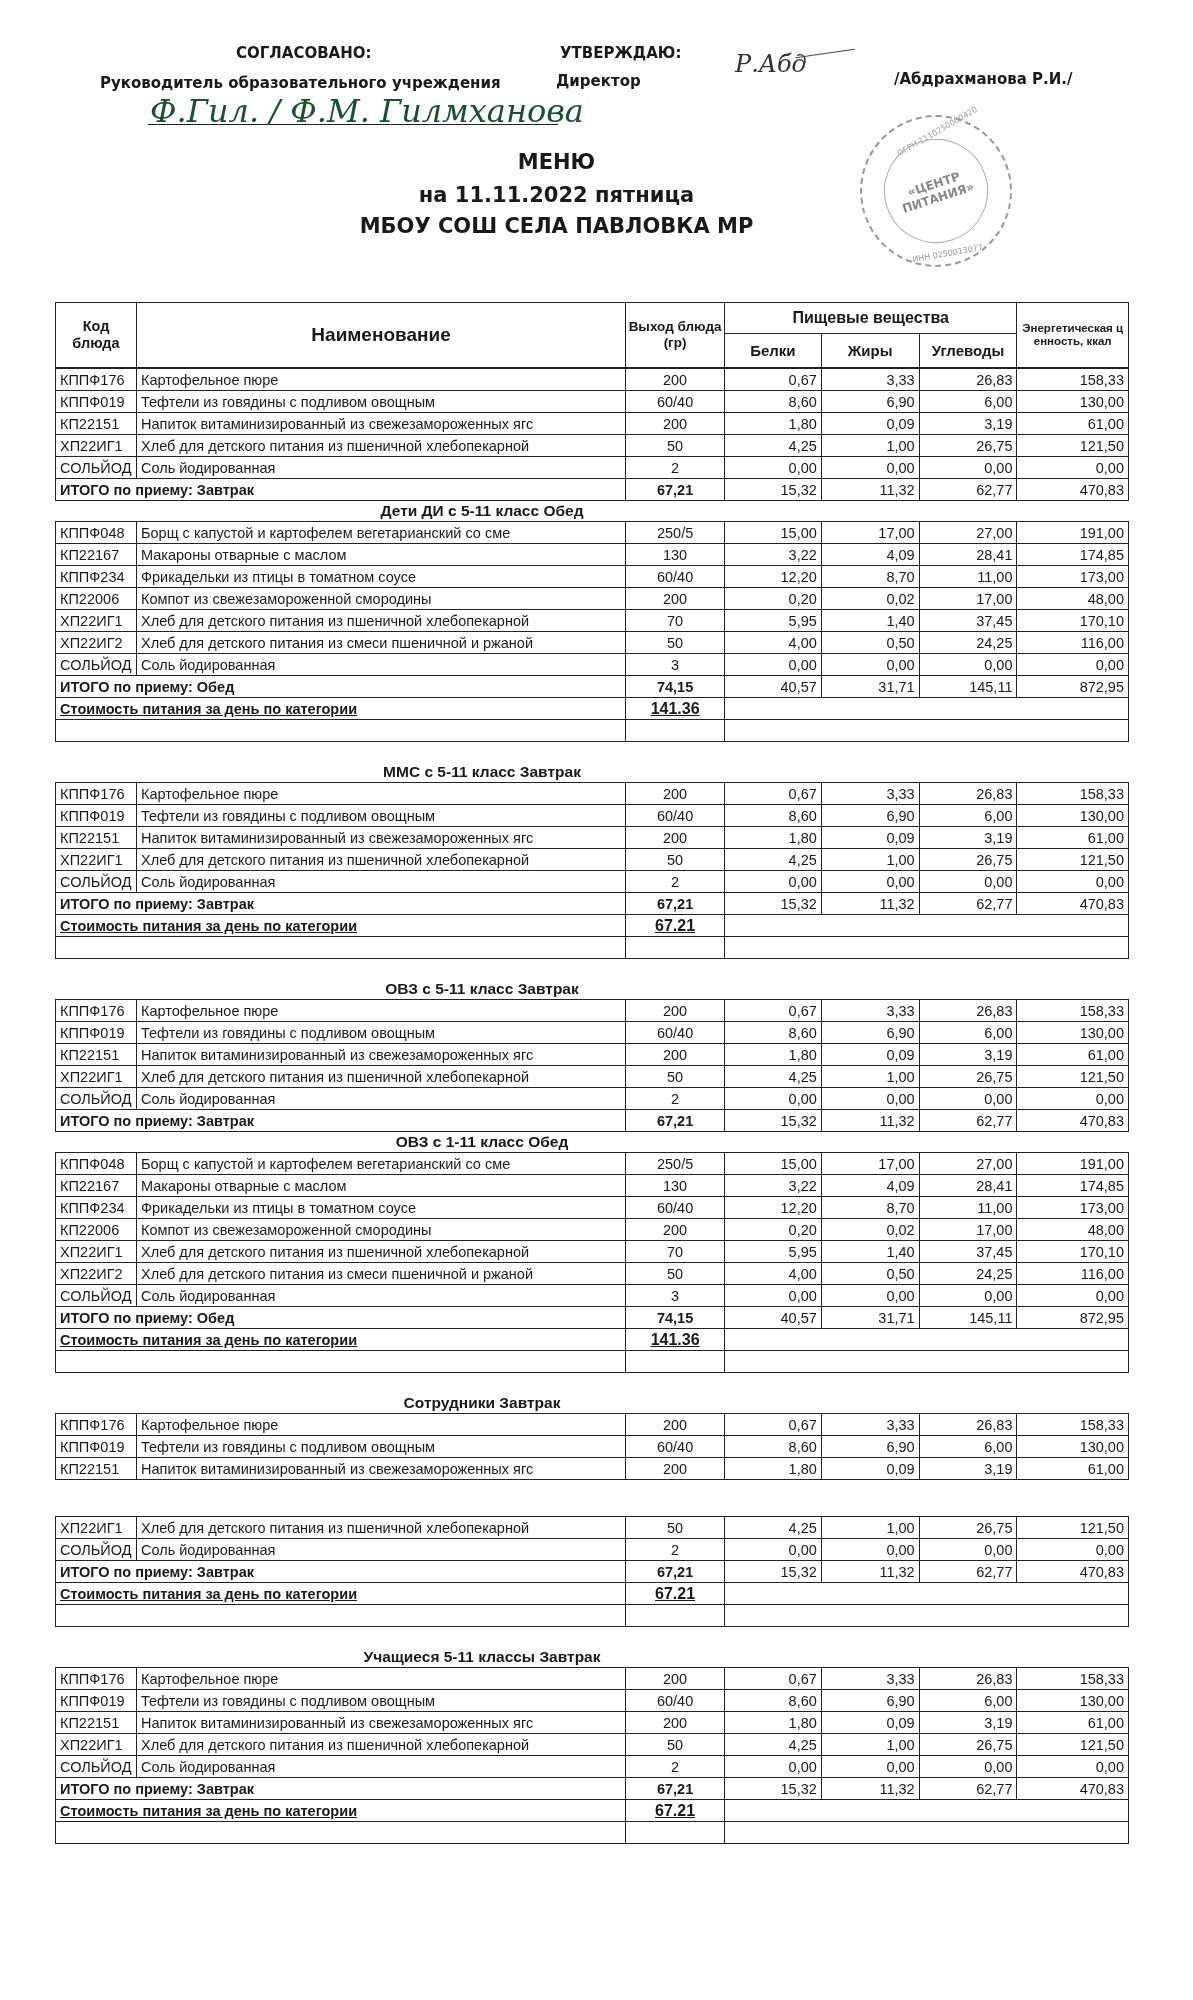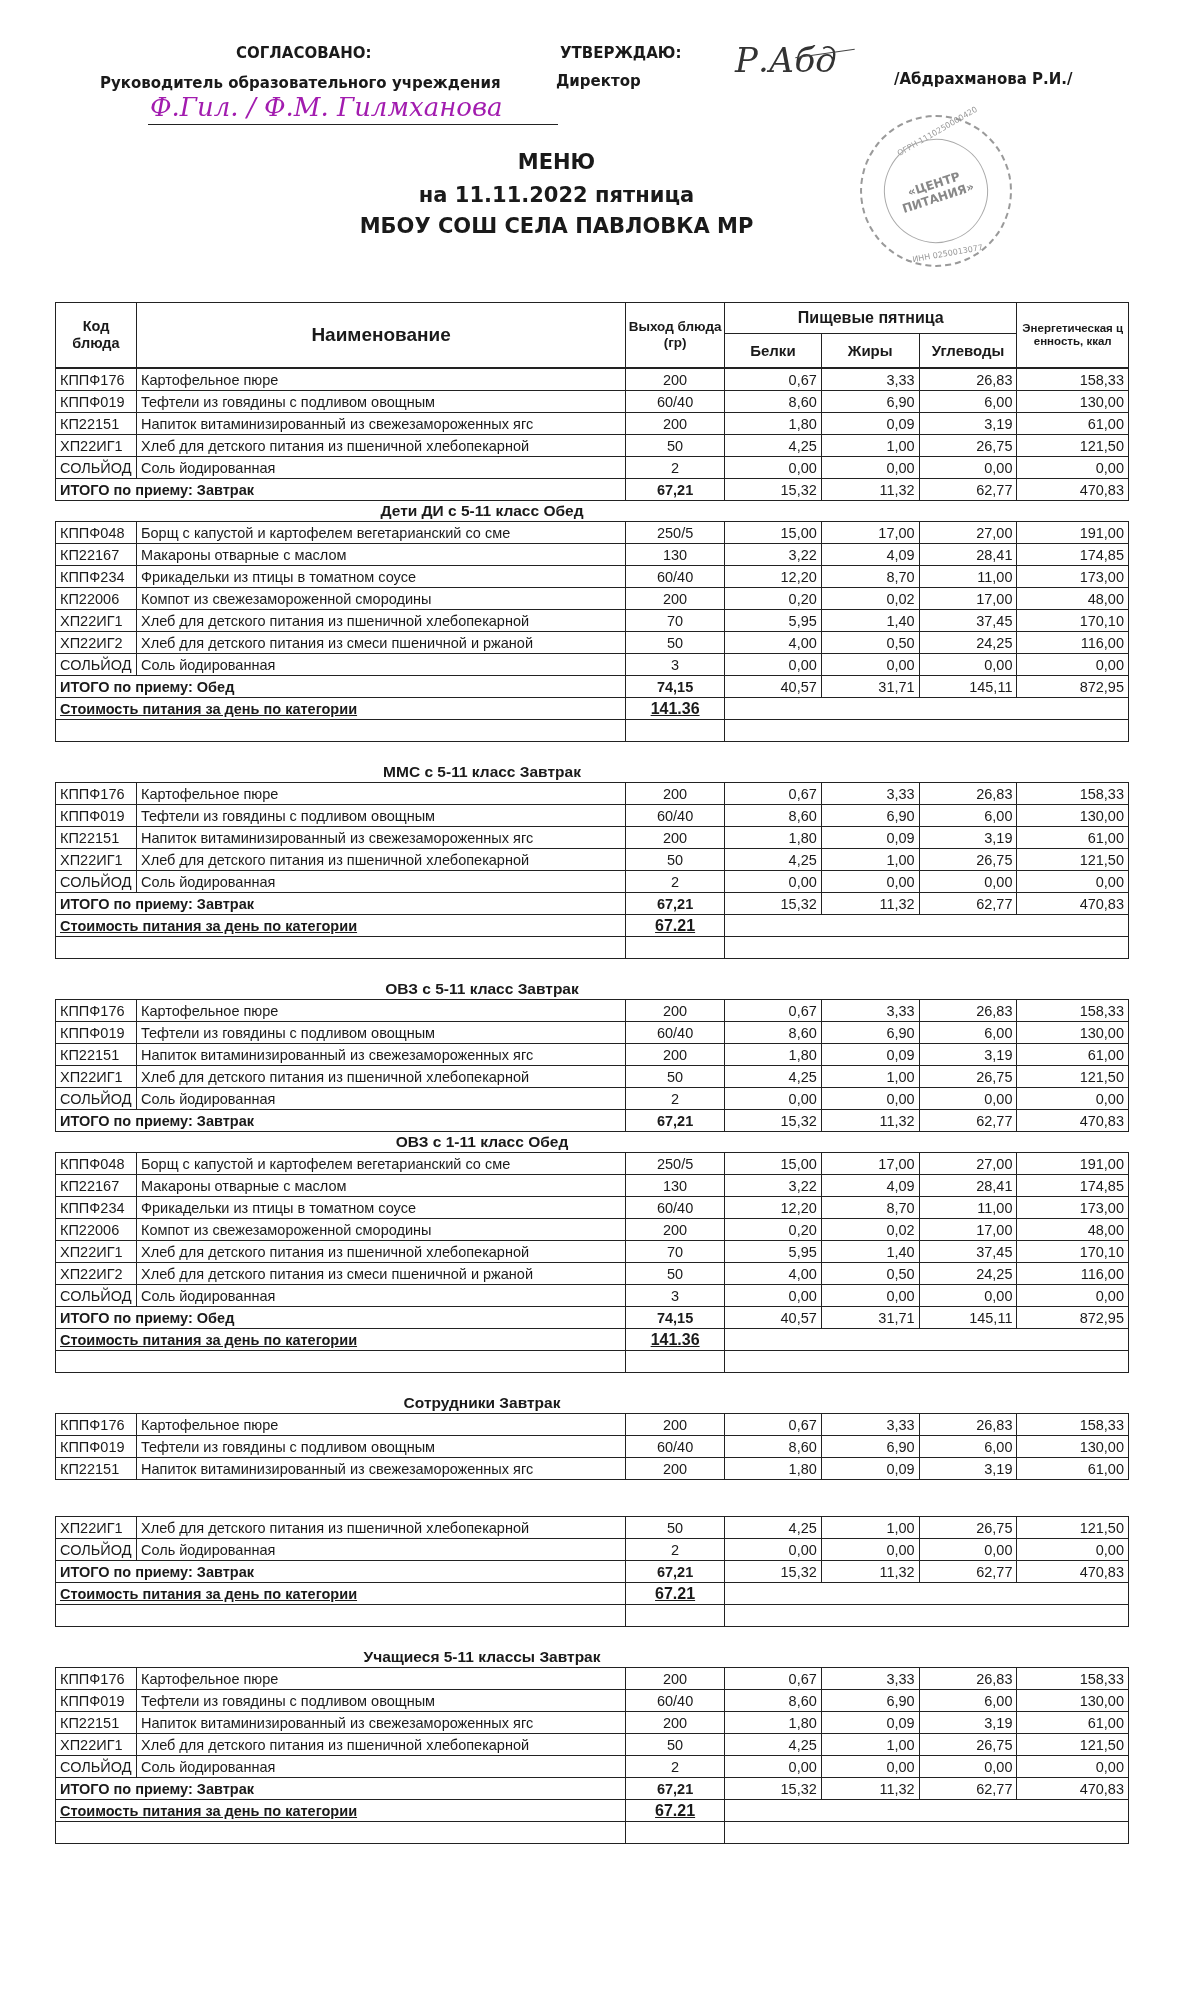--- a/index.html
+++ b/index.html
@@ -1,20 +1,20 @@
 <!DOCTYPE html>
 <html><head>
 <meta charset="utf-8">
 <style>
   html, body { margin: 0; padding: 0; background: #ffffff; }
   body { width: 1193px; height: 2000px; position: relative; overflow: hidden;
          font-family: "DejaVu Sans", sans-serif; color: #1a1a1a; }
   .abs { position: absolute; }
   .hdr-text { font-size: 15px; font-weight: bold; }
-  .sig { font-family: "DejaVu Serif", serif; font-style: italic; color: #a21caf; font-size: 26px; }
+  .sig { font-family: "DejaVu Serif", serif; font-style: italic; color: #14532d; font-size: 32px; }
   .title { font-size: 21px; font-weight: bold; text-align: center; width: 100%; left: 0; }
   #doc { position: absolute; left: 55px; top: 302px; width: 854px; }
   table.t { border-collapse: collapse; width: 1074px; table-layout: fixed; font-family: "Liberation Sans", sans-serif; }
   table.t td, table.t th { border: 1.3px solid #222; padding: 0 4px; height: 21px; font-size: 14.5px; white-space: nowrap; overflow: hidden; }
   table.t th { font-weight: bold; text-align: center; line-height: 1.15; padding: 2px 2px; }
   .c-code { width: 77px; }
   .c-name { width: 465px; }
   .c-out { width: 94px; }
   .c-b { width: 92px; }
   .c-j { width: 93px; }
@@ -39,21 +39,21 @@
 </head>
 <body>
 
 <div class="abs hdr-text" style="left:236px; top:44px;">СОГЛАСОВАНО:</div>
 <div class="abs hdr-text" style="left:100px; top:74px;">Руководитель образовательного учреждения</div>
 <div class="abs" style="left:148px; top:124px; width:410px; border-bottom:1.5px solid #222;"></div>
 <div class="abs sig" style="left:150px; top:92px;">Ф.Гил. / Ф.М. Гилмханова</div>
 
 <div class="abs hdr-text" style="left:560px; top:44px;">УТВЕРЖДАЮ:</div>
 <div class="abs hdr-text" style="left:556px; top:72px;">Директор</div>
-<div class="abs sig" style="left:735px; top:40px; color:#333; font-size:34px;">Р.Абд</div>
+<div class="abs sig" style="left:735px; top:50px; color:#333; font-size:24px;">Р.Абд</div>
 <div class="abs" style="left:795px; top:53px; width:60px; border-top:1.2px solid #444; transform:rotate(-8deg);"></div>
 <div class="abs hdr-text" style="left:894px; top:70px;">/Абдрахманова Р.И./</div>
 
 <div class="stamp">
   <div class="stamp-ring" style="left:30px; top:10px; transform:rotate(-30deg);">ОГРН 1110250000420</div>
   <div class="stamp-inner">«ЦЕНТР ПИТАНИЯ»</div>
   <div class="stamp-ring" style="left:50px; top:132px; transform:rotate(-10deg);">ИНН 0250013077</div>
 </div>
 
 <div class="abs title" style="top:150px; left:-40px;">МЕНЮ</div>
@@ -69,21 +69,21 @@
         <col class="c-b">
         <col class="c-j">
         <col class="c-u">
         <col class="c-e">
       </colgroup>
     <tbody>
         <tr>
       <th rowspan="2" style="height:60px; white-space:normal; font-size:14.5px;">Код блюда</th>
       <th rowspan="2" style="font-size:19px;">Наименование</th>
       <th rowspan="2" style="white-space:normal; font-size:13.5px;">Выход блюда (гр)</th>
-      <th colspan="3" style="font-size:16px; height:26px;">Пищевые пятница</th>
+      <th colspan="3" style="font-size:16px; height:26px;">Пищевые вещества</th>
       <th rowspan="2" style="white-space:normal; font-size:11.5px; word-break:break-all;">Энергетическая ценность, ккал</th>
     </tr>
     <tr>
       <th style="font-size:15px; height:28px;">Белки</th>
       <th style="font-size:15px;">Жиры</th>
       <th style="font-size:15px;">Углеводы</th>
     </tr>
   </tbody>
     </table>
   <div id="sections">

